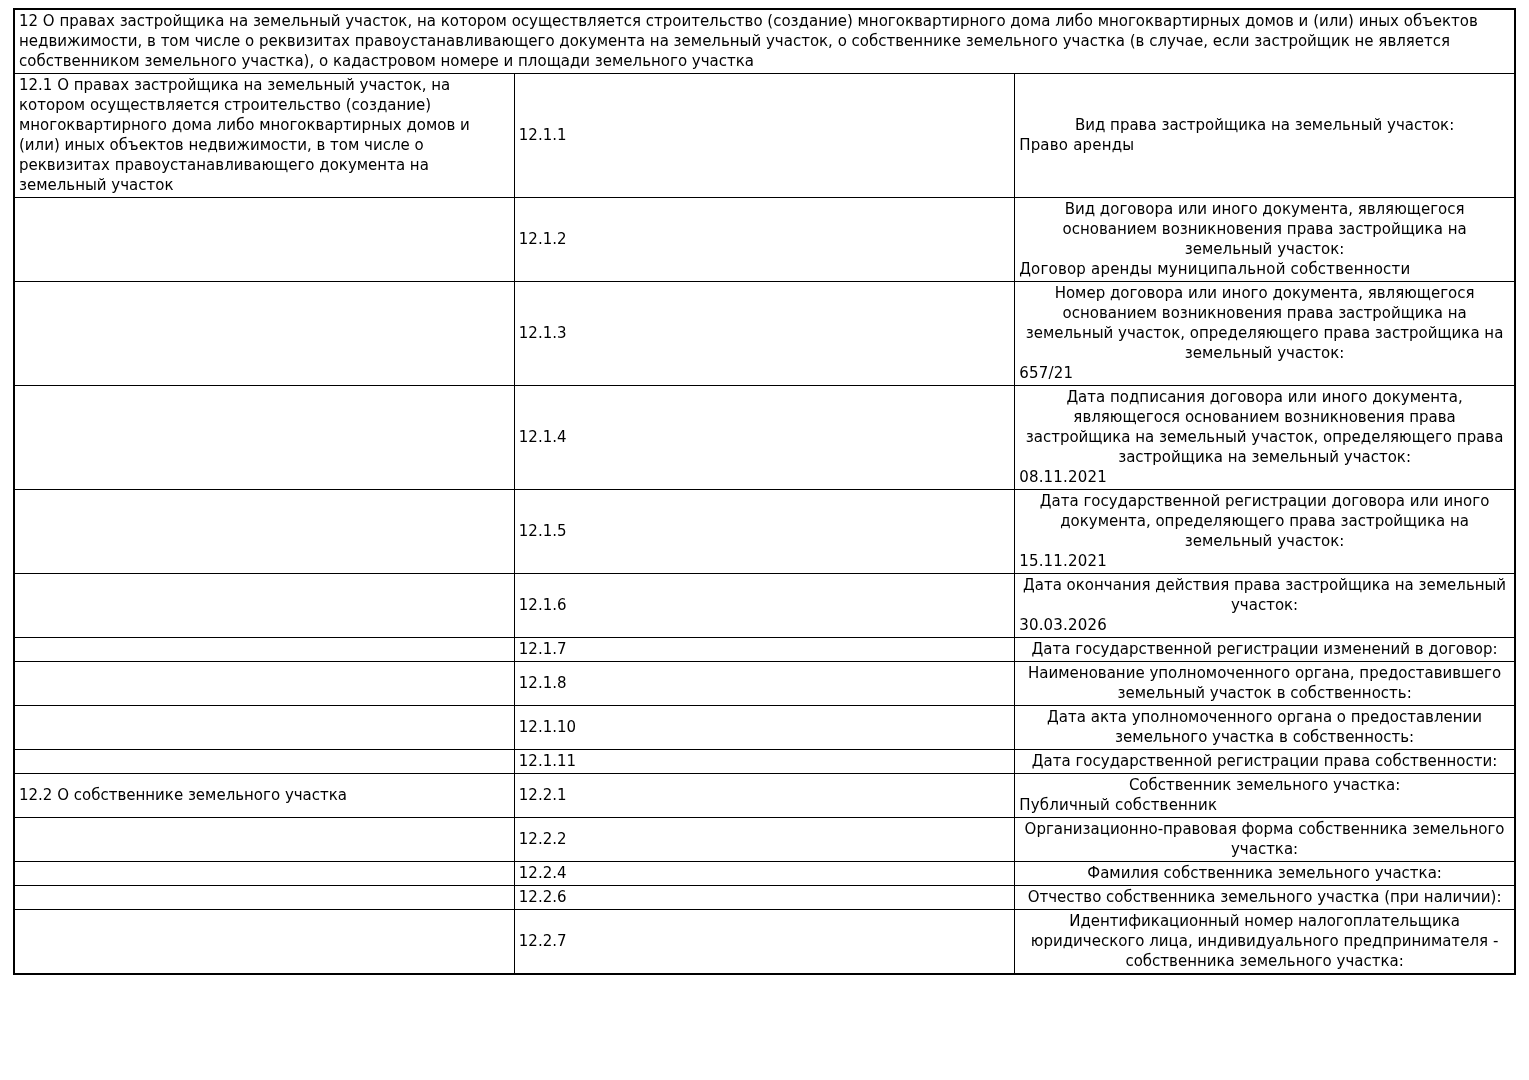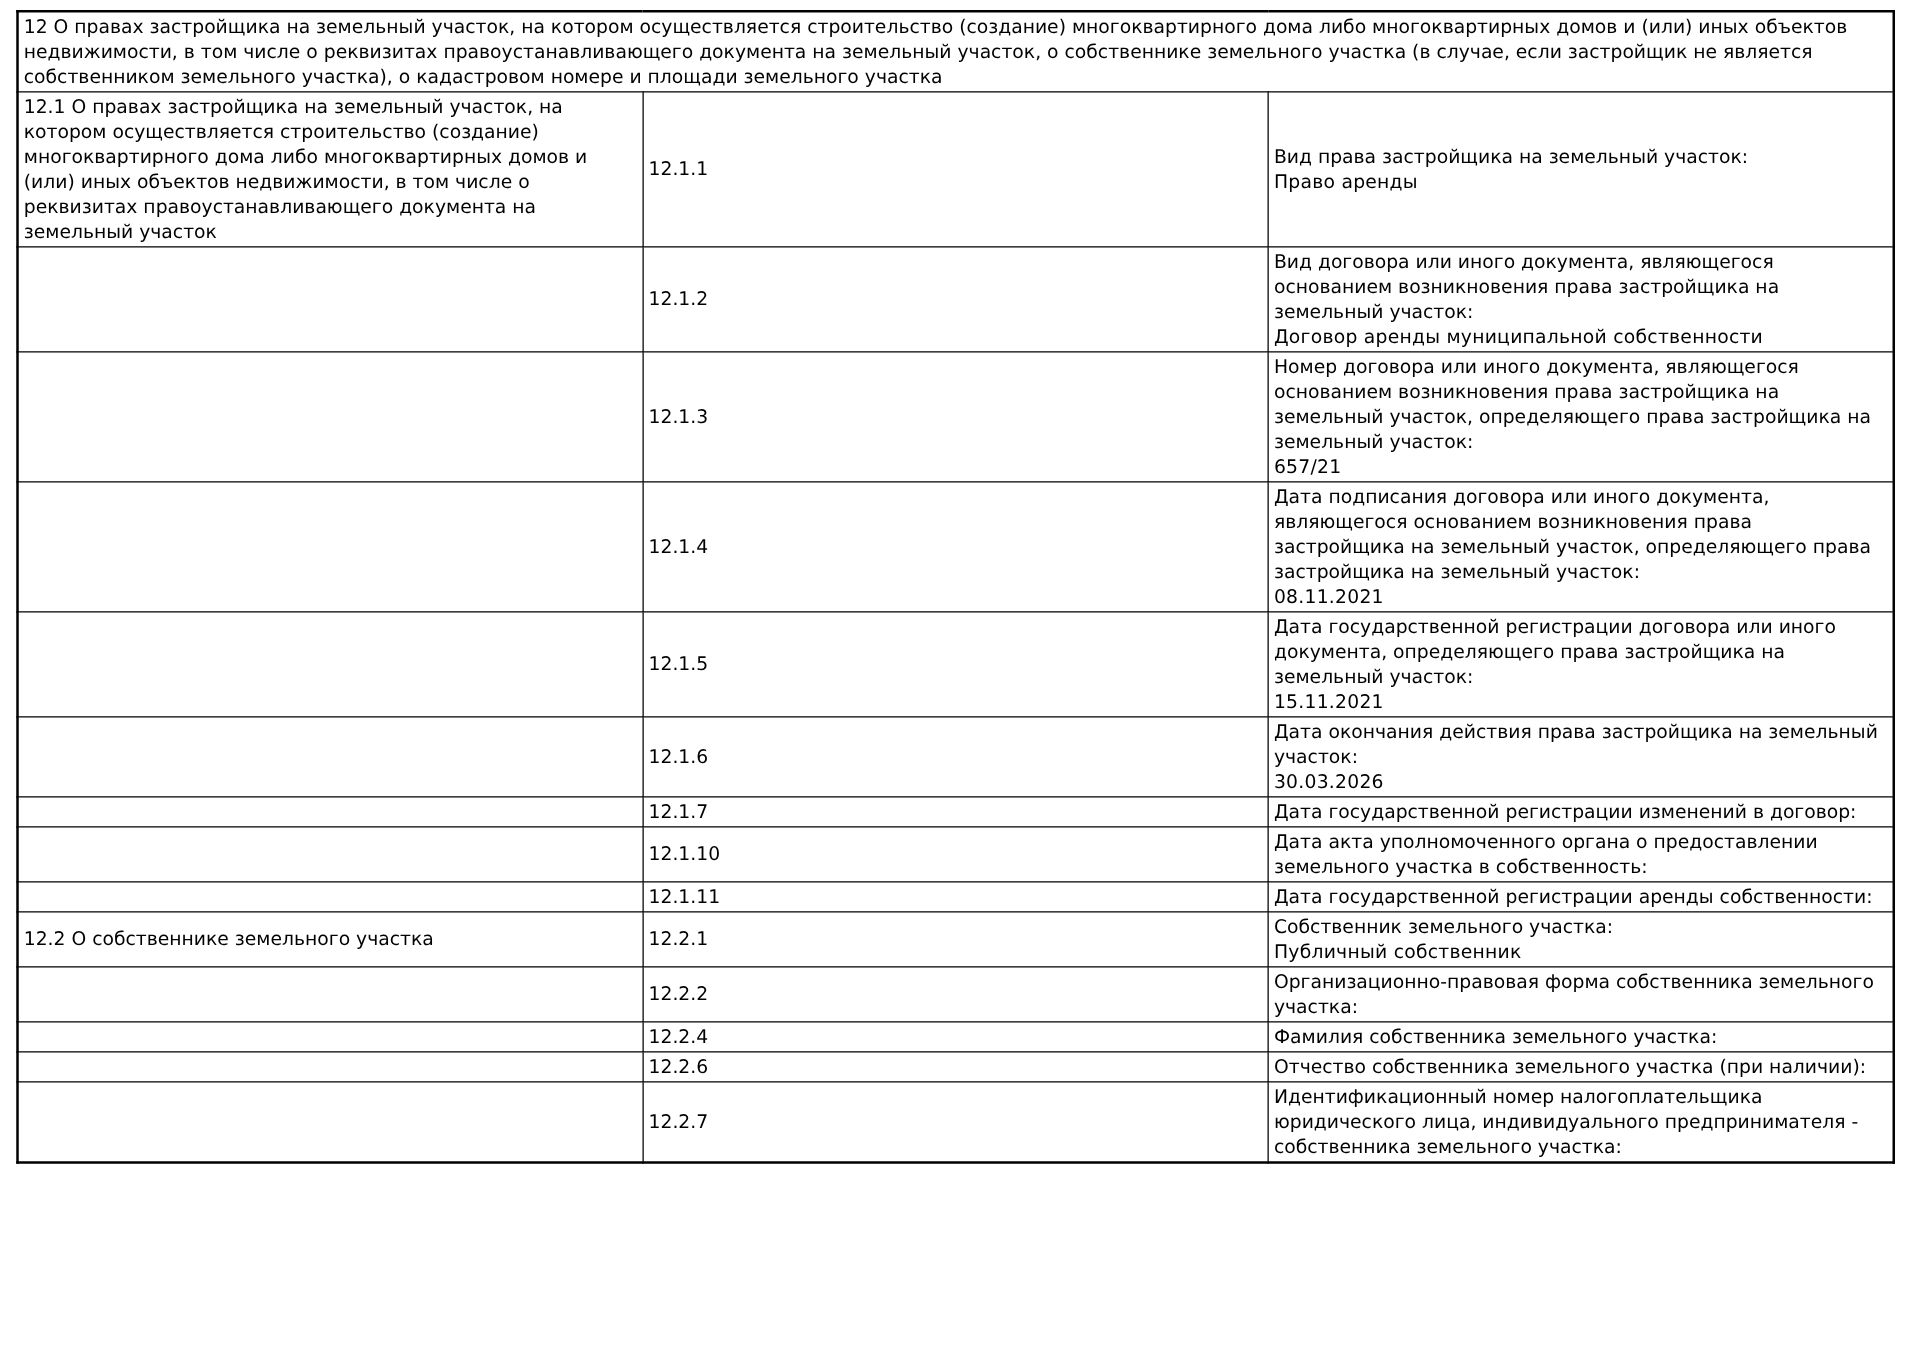--- a/index.html
+++ b/index.html
@@ -37,21 +37,21 @@
   td.col-section {
     width: 378px;
     vertical-align: top;
   }
   td.col-num {
     width: 102px;
   }
   td.col-content {
     
   }
-  .label { font-weight: normal; }
+  .label { font-weight: normal; text-align: center; }
   .value {
     font-weight: normal;
     letter-spacing: 0.2px;
   }
 </style>
 </head>
 <body>
 
 <div class="page">
   <table class="decl">
@@ -144,20 +144,32 @@
     </td>
     <td class="col-num">
       <span class="num">12.1.7</span>
     </td>
     <td class="col-content">
       <div class="label">Дата государственной регистрации изменений в договор:</div>
 
     </td>
   </tr>
 
+  <tr>
+    <td class="col-section">
+      <span class="section-text"></span>
+    </td>
+    <td class="col-num">
+      <span class="num">12.1.8</span>
+    </td>
+    <td class="col-content">
+      <div class="label">Наименование уполномоченного органа, предоставившего земельный участок в собственность:</div>
+
+    </td>
+  </tr>
 
 
   <tr>
     <td class="col-section">
       <span class="section-text"></span>
     </td>
     <td class="col-num">
       <span class="num">12.1.10</span>
     </td>
     <td class="col-content">
@@ -167,21 +179,21 @@
   </tr>
 
   <tr>
     <td class="col-section">
       <span class="section-text"></span>
     </td>
     <td class="col-num">
       <span class="num">12.1.11</span>
     </td>
     <td class="col-content">
-      <div class="label">Дата государственной регистрации аренды собственности:</div>
+      <div class="label">Дата государственной регистрации права собственности:</div>
 
     </td>
   </tr>
 
   <tr>
     <td class="col-section">
       <span class="section-text">12.2 О собственнике земельного участка</span>
     </td>
     <td class="col-num">
       <span class="num">12.2.1</span>

